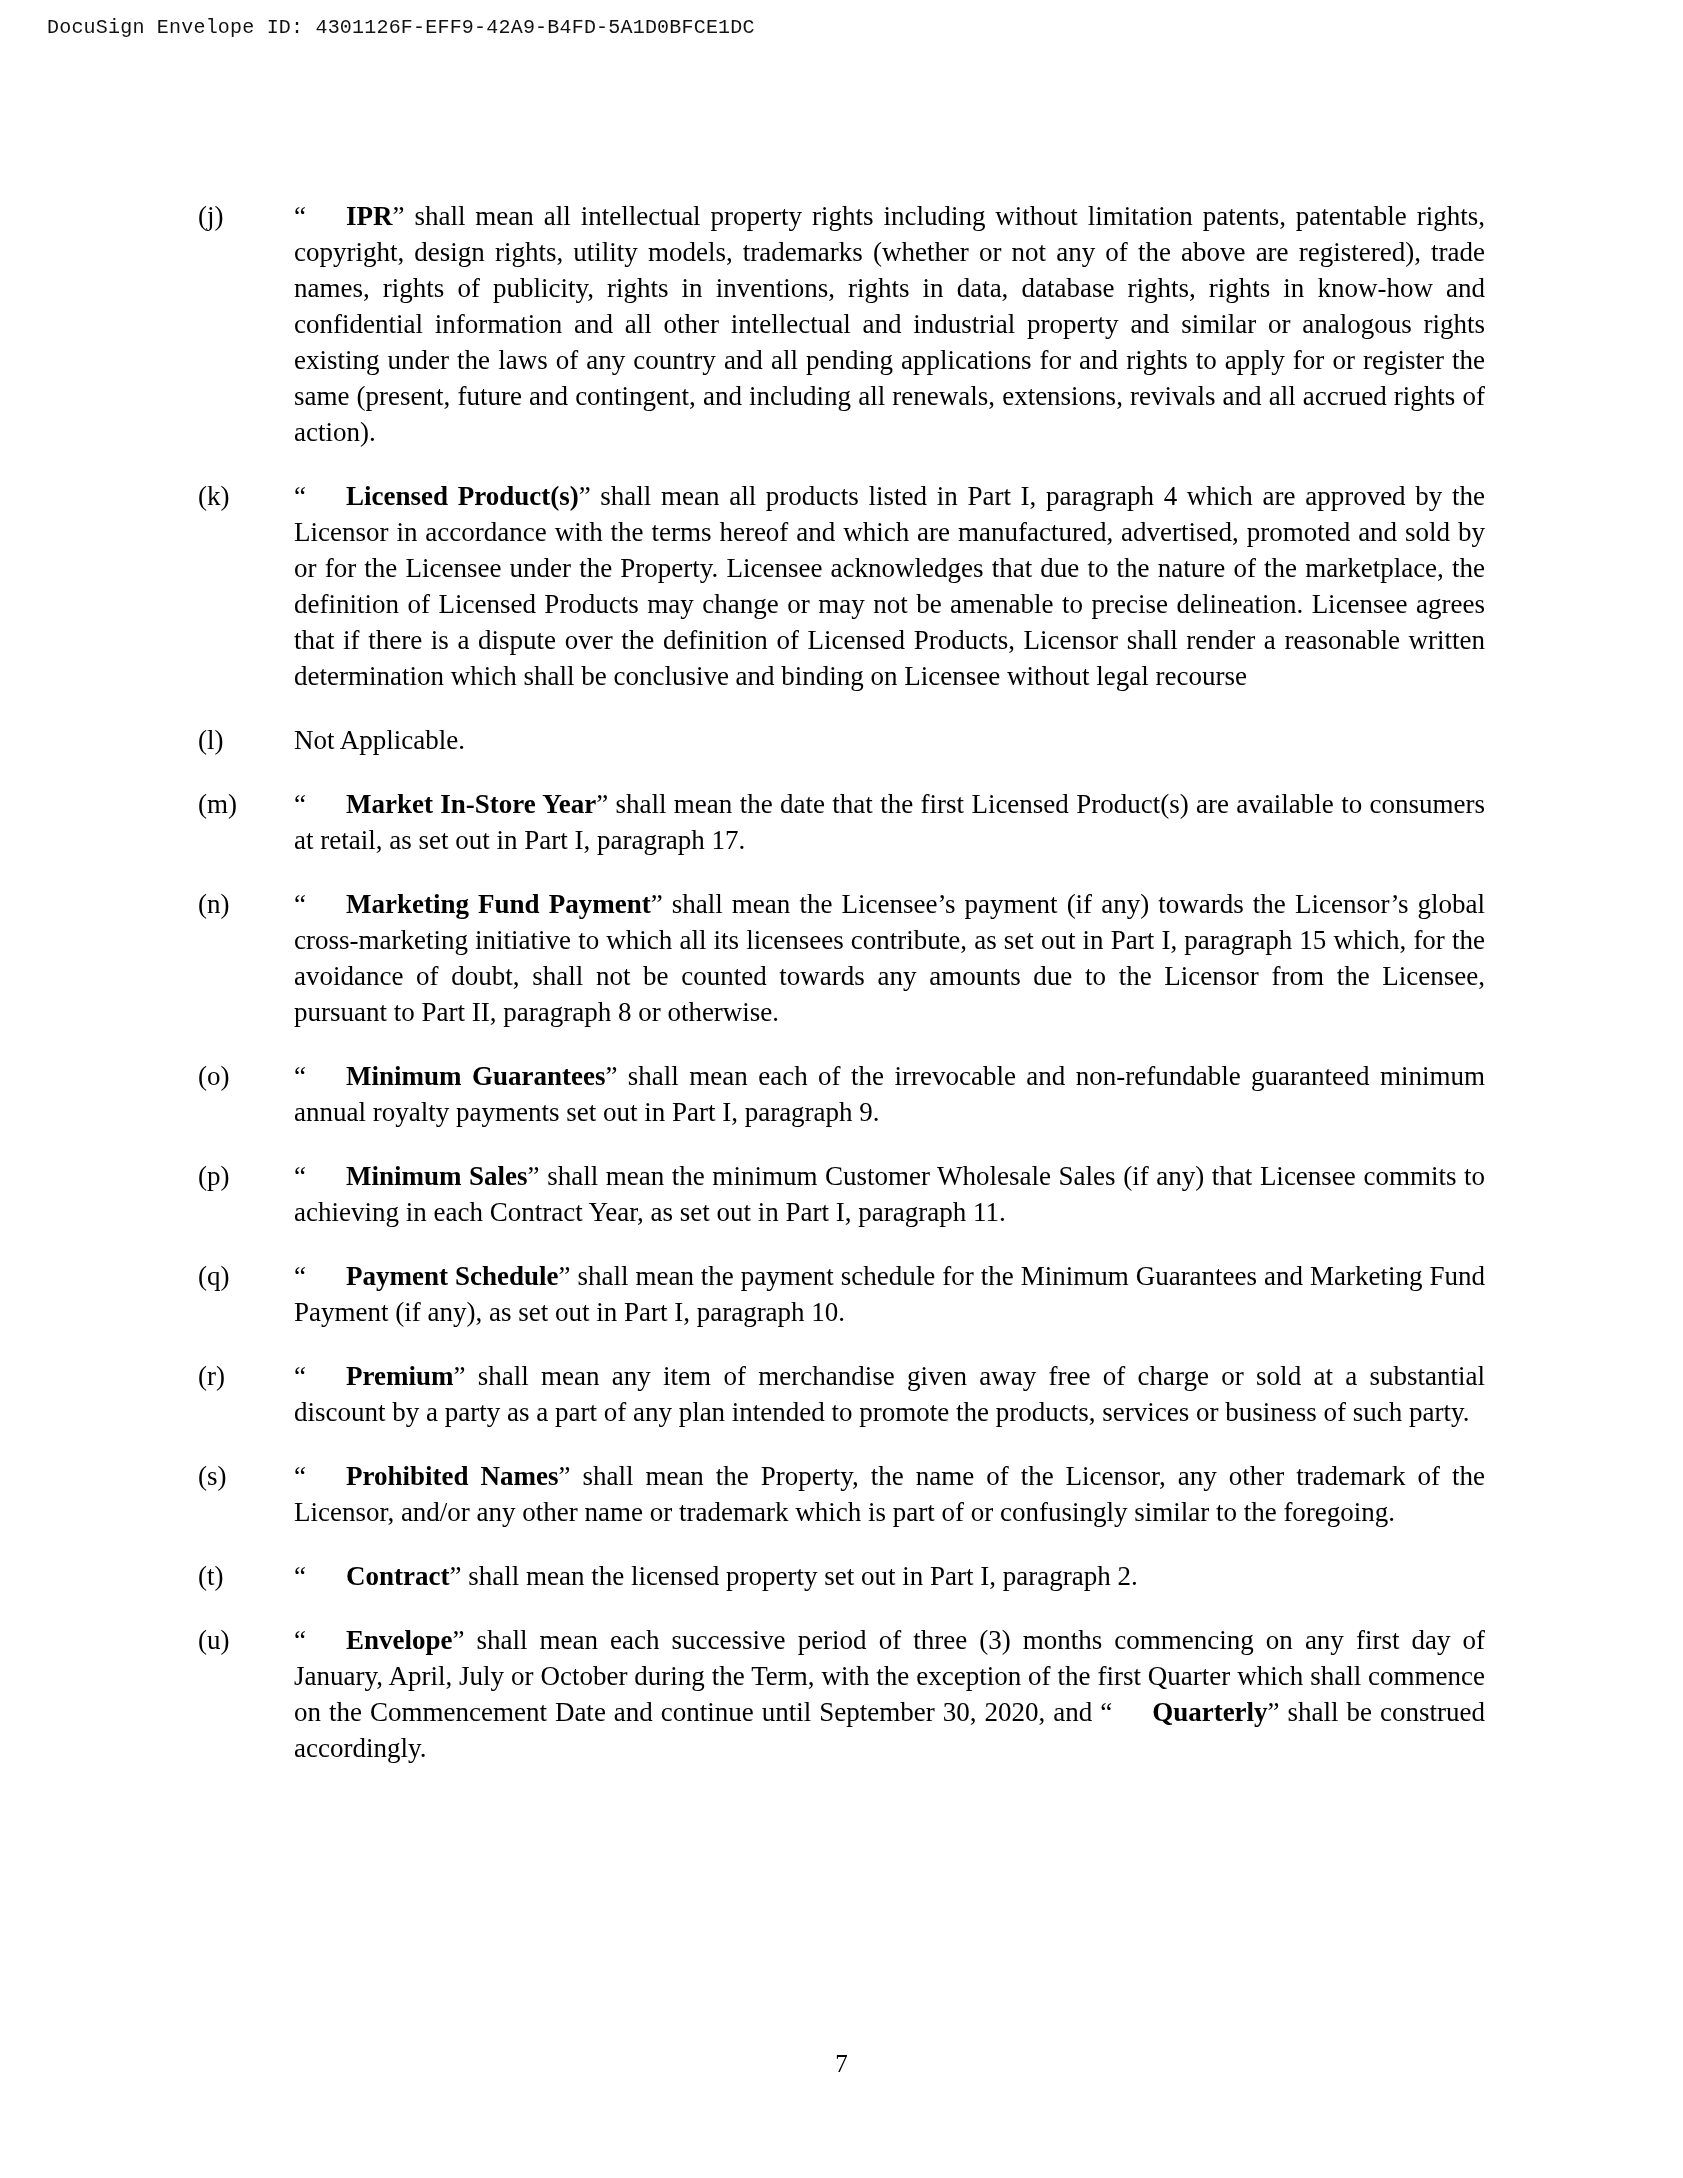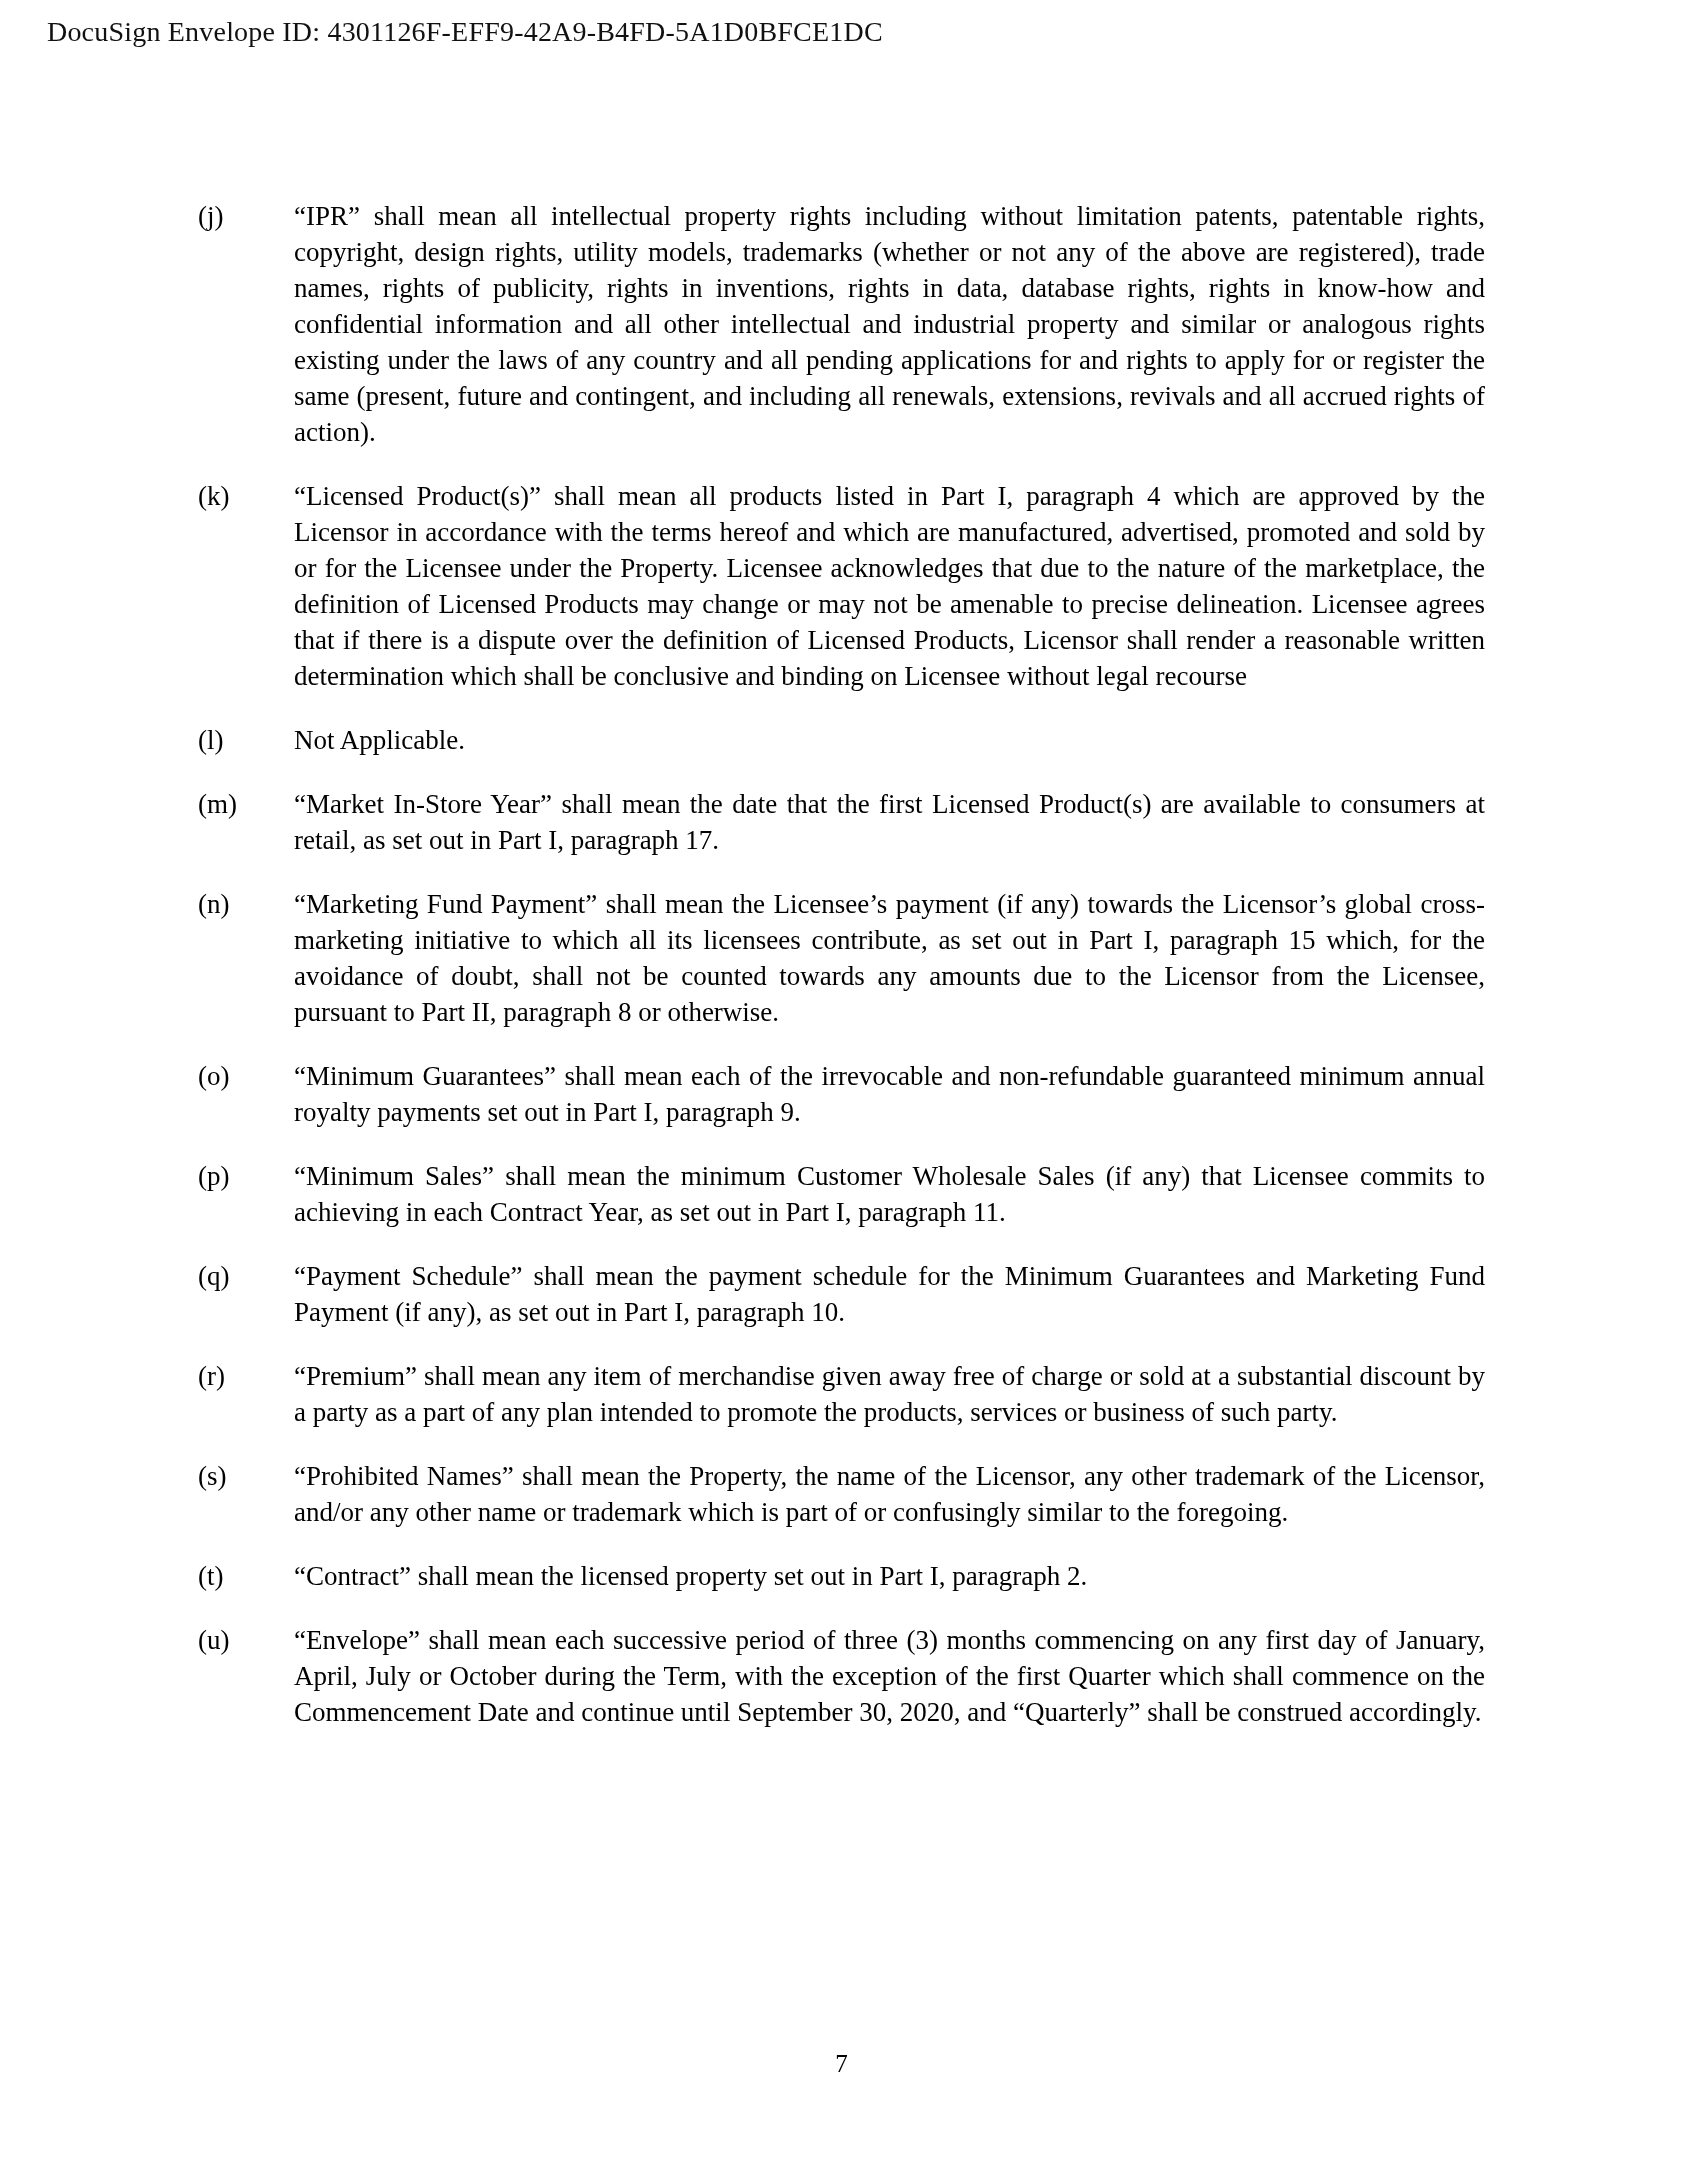--- a/index.html
+++ b/index.html
@@ -9,22 +9,22 @@
     height: 2178px;
     position: relative;
     font-family: "Liberation Serif", "DejaVu Serif", serif;
     color: #000000;
     overflow: hidden;
   }
   .docusign-header {
     position: absolute;
     left: 47px;
     top: 16px;
-    font-family: Liberation Serif, serif;
-    font-size: 28px;
+    font-family: Liberation Mono, monospace;
+    font-size: 20px;
     letter-spacing: 0.2px;
     color: #111111;
     white-space: nowrap;
   }
   .content {
     position: absolute;
     left: 198px;
     top: 198px;
     width: 1287px;
     font-size: 27px;
@@ -36,21 +36,21 @@
     text-align: justify;
     margin-bottom: 28px;
   }
   .def-row {
     display: grid;
     grid-template-columns: 96px 1191px;
     margin-bottom: 28px;
   }
   .def-label { text-align: left; }
   .def-text { text-align: justify; }
-  .def-text b { font-weight: normal; }
+  .def-text b { font-weight: bold; margin-left: 40px; }
   .page-number {
     position: absolute;
     left: 0;
     top: 2049px;
     width: 1683px;
     text-align: center;
     font-size: 25px;
     line-height: 30px;
   }
 </style>

